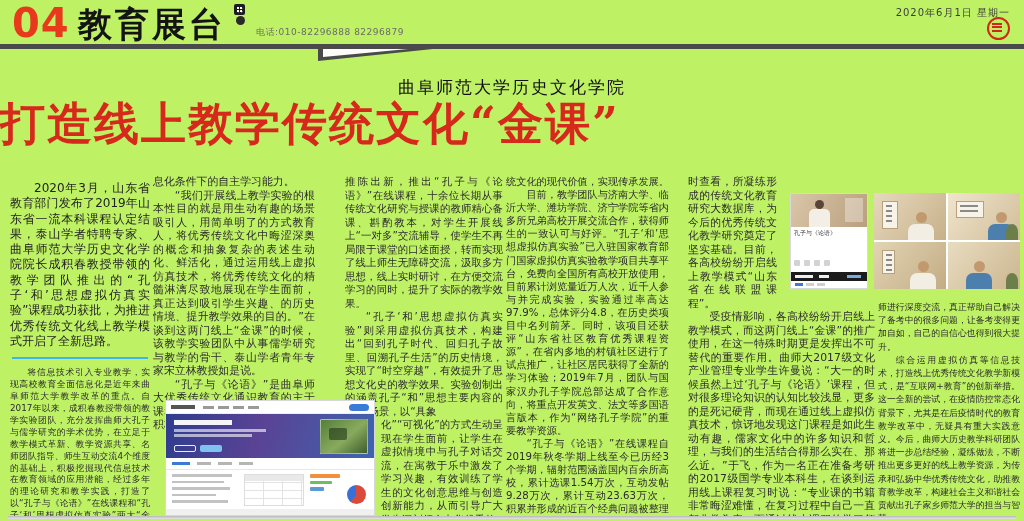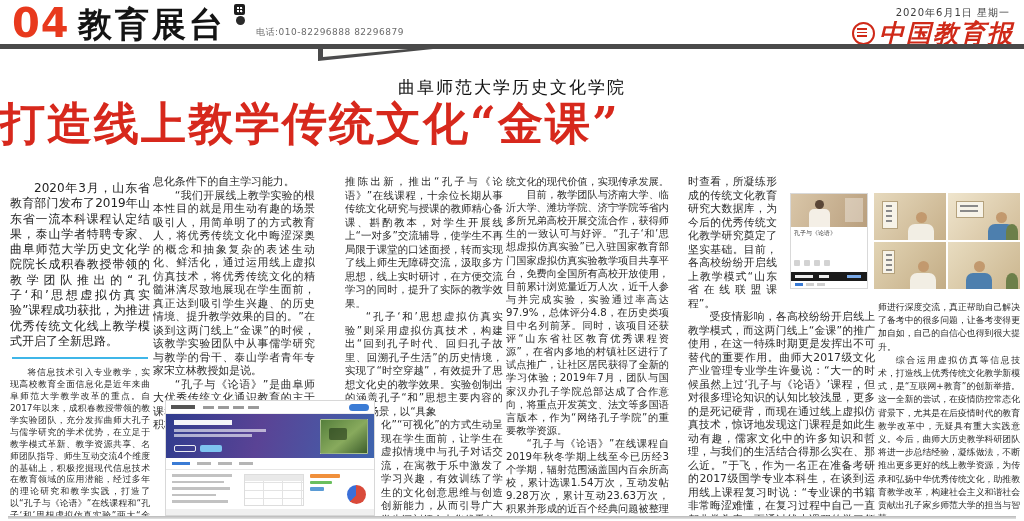--- a/index.html
+++ b/index.html
@@ -1,16 +1,16 @@
 <!DOCTYPE html>
 <html><head>
 <meta charset="utf-8">
 <style>
   html,body{margin:0;padding:0;background:#e8e8e4;}
-  .page{position:relative;width:1024px;height:521px;margin:0 auto;background:#ffffff;overflow:hidden;
+  .page{position:relative;width:1024px;height:521px;margin:0 auto;background:#bef264;overflow:hidden;
         font-family:"DejaVu Sans",sans-serif;color:#2b2b2b;}
   
   .pagenum{position:absolute;left:12px;top:0px;font-size:40px;font-weight:900;color:#e8391d;
            font-family:"DejaVu Sans",sans-serif;letter-spacing:1px;}
   .section{position:absolute;left:78px;top:2px;font-size:34px;font-weight:900;color:#141414;letter-spacing:3px;}
   .seal{position:absolute;left:232px;top:4px;width:14px;height:22px;}
   .seal .s1{position:absolute;top:0;left:2px;width:11px;height:11px;background:#1d1d1d;border-radius:2px;}
   .seal .s1::after{content:"";position:absolute;left:2px;top:2px;width:7px;height:7px;
        background:radial-gradient(circle at 30% 30%,#fff 1px,transparent 1.4px),
                   radial-gradient(circle at 75% 30%,#fff 1px,transparent 1.4px),
@@ -133,21 +133,20 @@
     <span class="pagenum">04</span>
     <span class="section">教育展台</span>
     <span class="seal">
         <i class="s1"></i>
         <i class="s2"></i>
       </span>
     <span class="phone">电话:010-82296888  82296879</span>
     <span class="date">2020年6月1日  星期一</span>
     <span class="masthead">
       <span class="emblem"></span>
-      <span class="mast-title">中国教育报</span>
     </span>
     <div class="rule"></div>
     <div class="tail"></div>
     <div class="tail-in"></div>
   </div>
 
   <div class="kicker">曲阜师范大学历史文化学院</div>
   <div class="title">打造线上教学传统文化“金课”</div>
 
   <div class="col c1">

